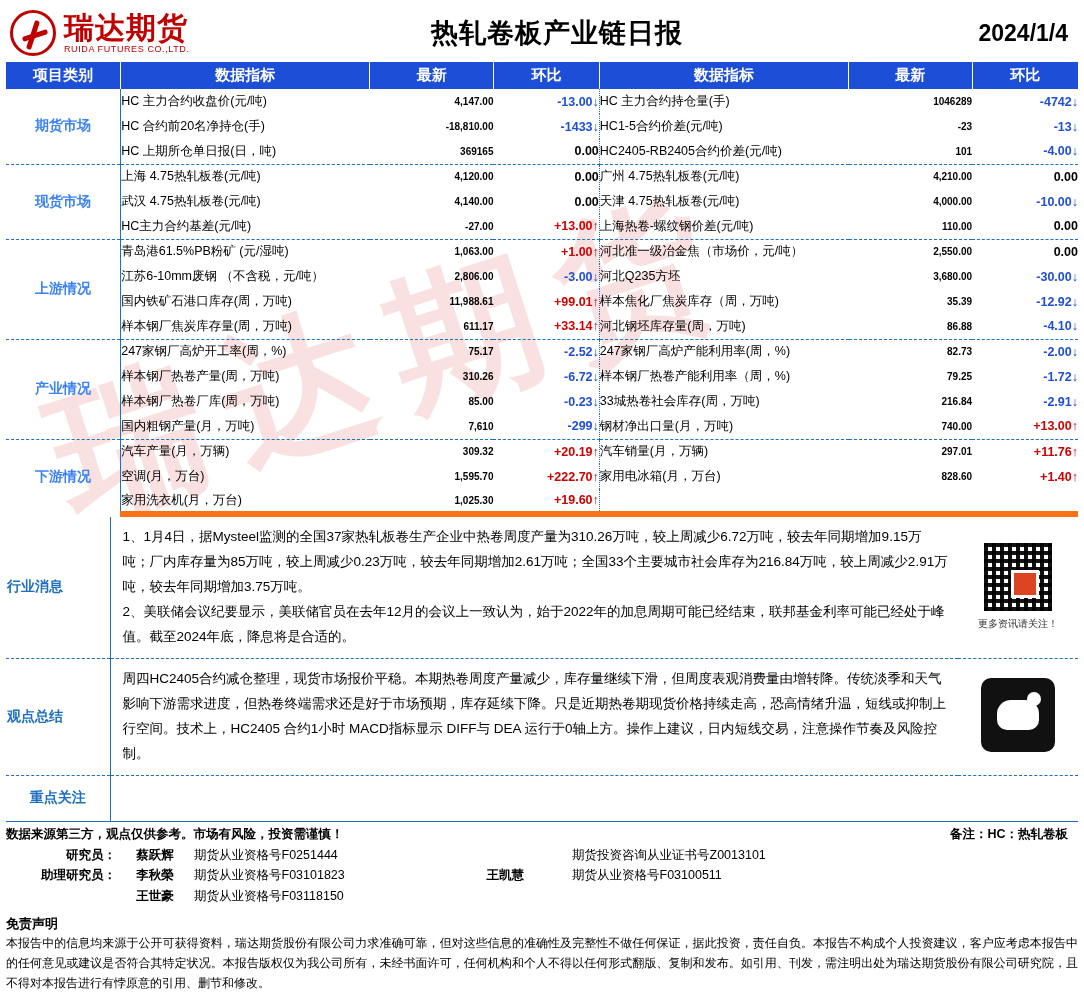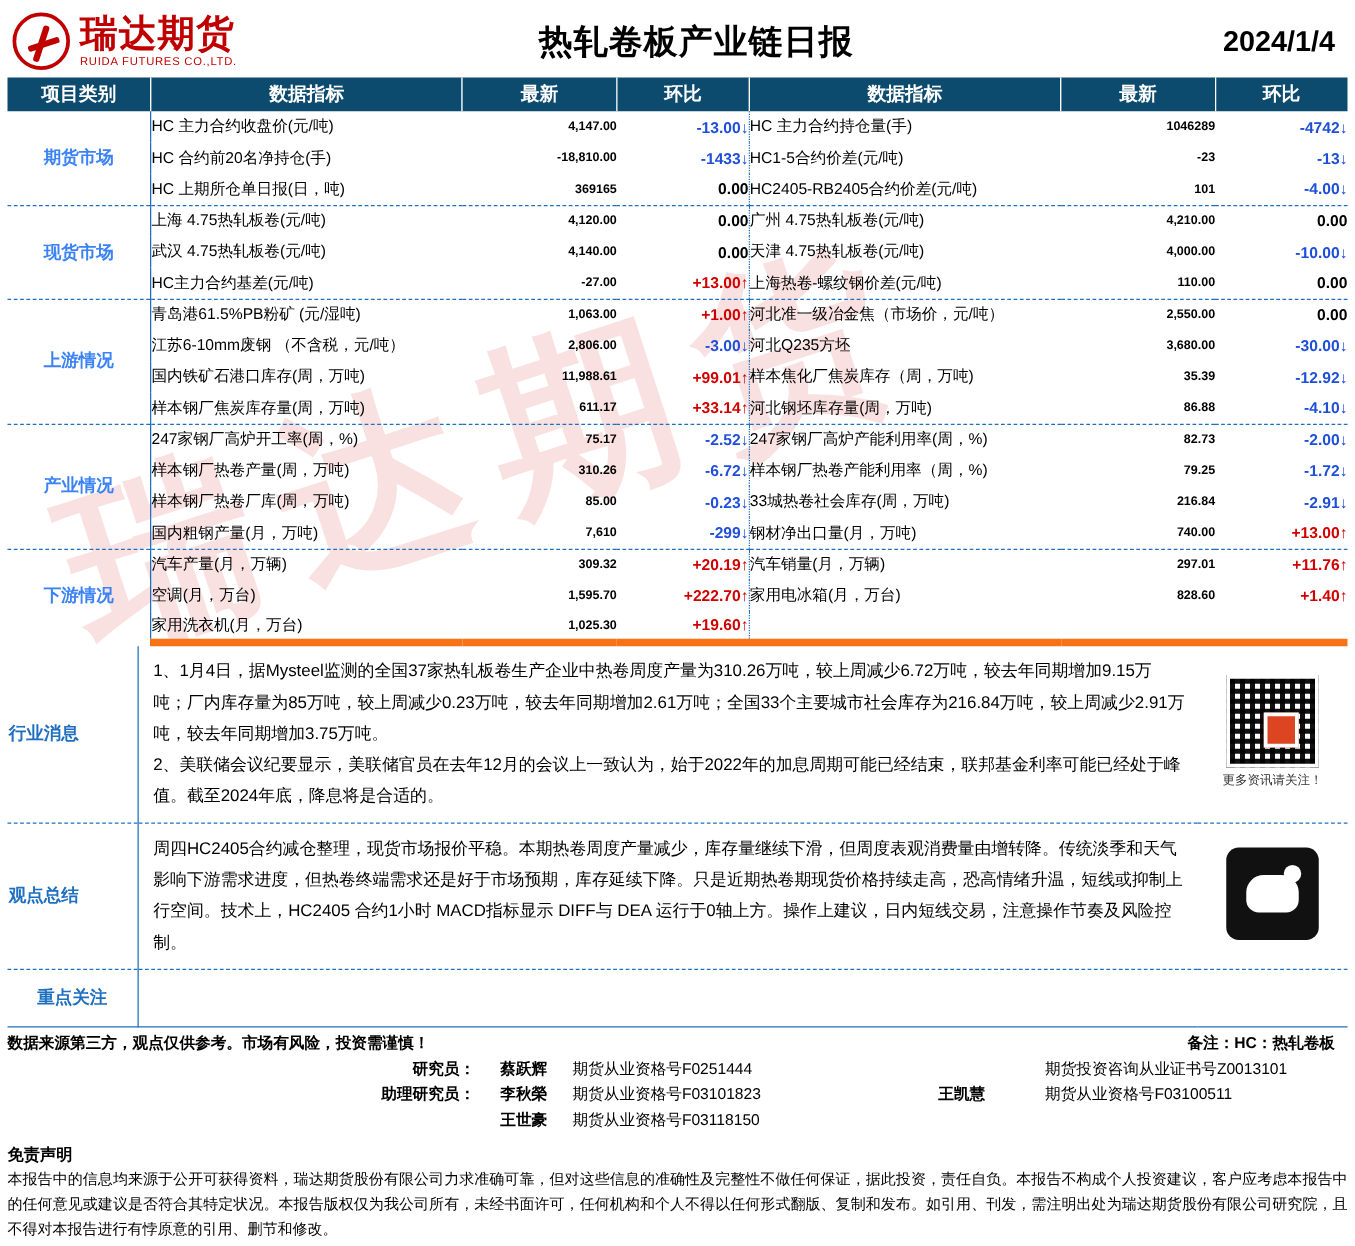--- a/index.html
+++ b/index.html
@@ -38,21 +38,21 @@
     position:absolute; left:60px; top:215px; width:960px; height:360px;
     font-size:150px; font-weight:bold; color:#f6c9c9; opacity:.55;
     transform:rotate(-18deg); letter-spacing:26px; pointer-events:none;
     white-space:nowrap; z-index:0;
   }
 
   
   table.main { width:1072px; border-collapse:collapse; position:relative; z-index:2; }
   table.main td, table.main th { padding:0; }
   thead th {
-    background:#0c4a6e; color:#fff; font-size:15px; font-weight:bold;
+    background:#1d4ed8; color:#fff; font-size:15px; font-weight:bold;
     height:27px; text-align:center; border-right:1px solid #fff;
   }
   thead th:last-child { border-right:none; }
 
   .cat {
     width:104px; text-align:center; color:#3b82f6; font-weight:bold; font-size:14px;
     border-right:1px solid #1f6fc0;
     border-bottom:1px dashed #1f6fc0;
     background:transparent;
   }
@@ -92,21 +92,21 @@
   .qr2:before{ content:""; position:absolute; left:46px; top:14px; width:14px; height:14px; background:#fff; border-radius:50%; }
 
   .focus-row td { height:46px; border-bottom:1px solid #1f6fc0; }
   .focus-cat { width:104px; text-align:center; color:#1f6fc0; font-weight:bold; font-size:14px; border-right:1px solid #1f6fc0; }
 
   
   .src-line { font-size:12.5px; font-weight:bold; margin-top:4px; display:flex; }
   .src-line .left { flex:1; }
   .src-line .right { padding-right:10px; }
   .researchers { margin-top:2px; font-size:12.5px; }
-  .rrow { display:flex; justify-content:flex-end; gap:0; line-height:1.65; }
+  .rrow { display:flex; gap:0; line-height:1.65; }
   .rlabel { font-weight:bold; width:110px; text-align:right; }
   .rname { font-weight:bold; width:78px; text-align:center; }
   .rcert { width:250px; }
   .rname2 { font-weight:bold; width:80px; text-align:right; }
   .rcert2 { width:250px; padding-left:8px;margin-left:40px; }
   .disc-title { font-weight:bold; font-size:13px; margin-top:8px; }
   .disc { font-size:12px; line-height:1.7; text-align:justify; }
 </style>
 </head>
 <body>

